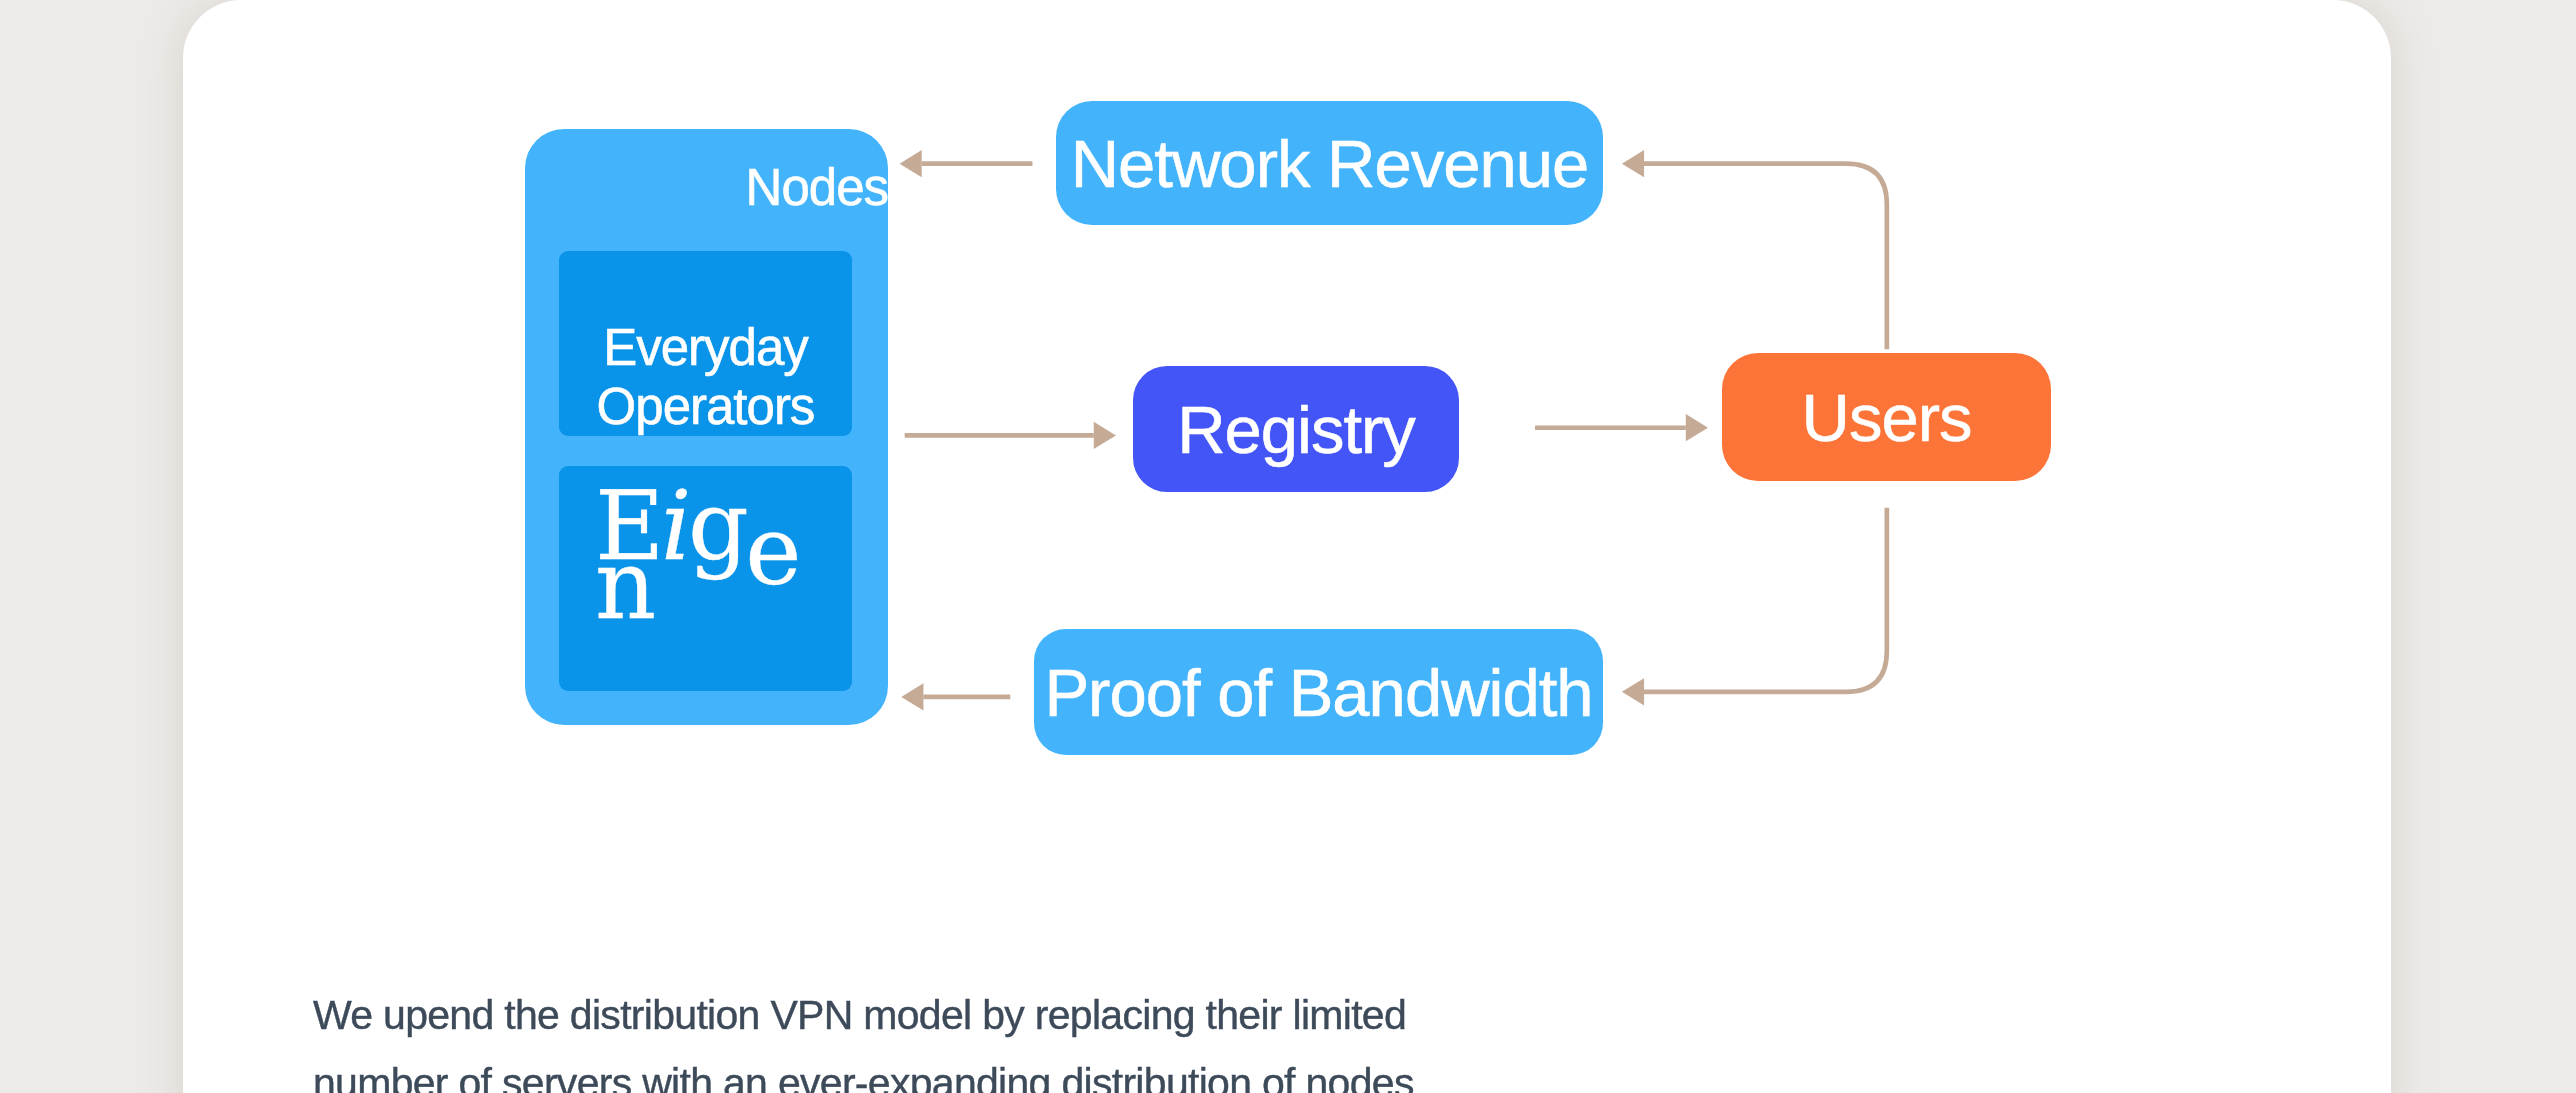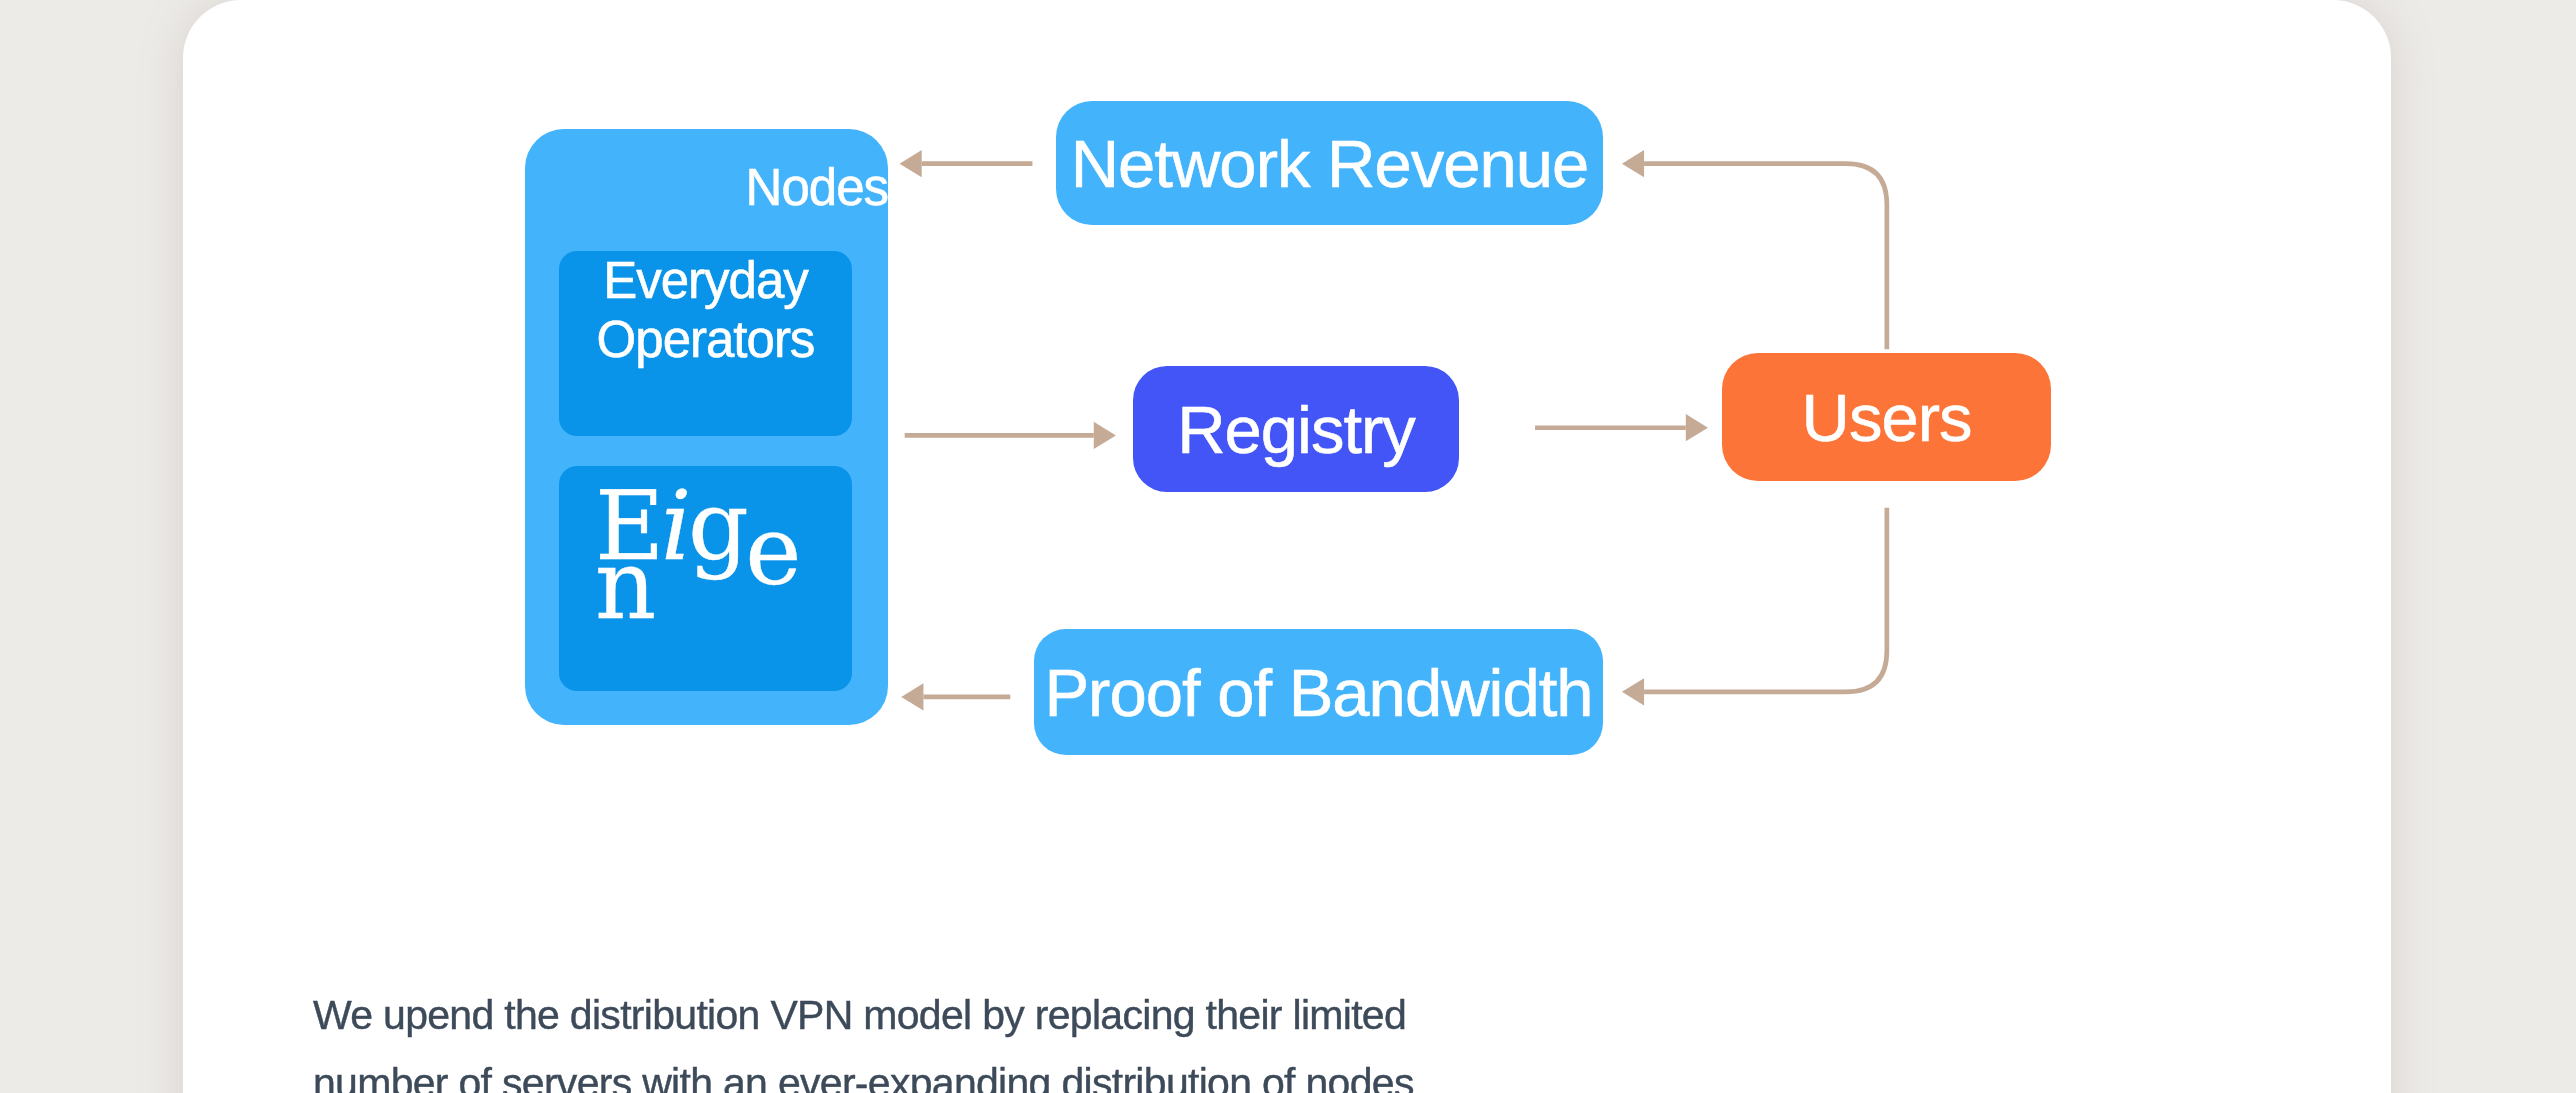--- a/index.html
+++ b/index.html
@@ -34,22 +34,22 @@
   }
   .nodes-title{
     position:absolute; left:0; top:32px; width:100%;
     text-align:right; color:var(--box-text);
     font-size:51px; font-weight:400; letter-spacing:-1px;
     -webkit-text-stroke:0.6px currentColor;
     line-height:53px;
   }
   .inner-box{
     position:absolute; left:34px; width:293px;
-    background:var(--azure); border-radius:18px;
-    display:flex; align-items:flex-start; justify-content:center;
+    background:var(--azure); border-radius:9px;
+    display:flex; align-items:flex-end; justify-content:center;
     color:var(--box-text);
   }
   .operator-box{ top:122px; height:185px; }
   .operator-box .lbl{
     font-size:51px; font-weight:500; letter-spacing:-1px;
     -webkit-text-stroke:0.6px currentColor;
     line-height:59px; text-align:center; width:260px;
   }
   .eigen-box{ top:337px; height:225px; }
   .nr-box{ left:1056px; top:101px; width:547px; height:124px; background:var(--sky); border-radius:36px; }

